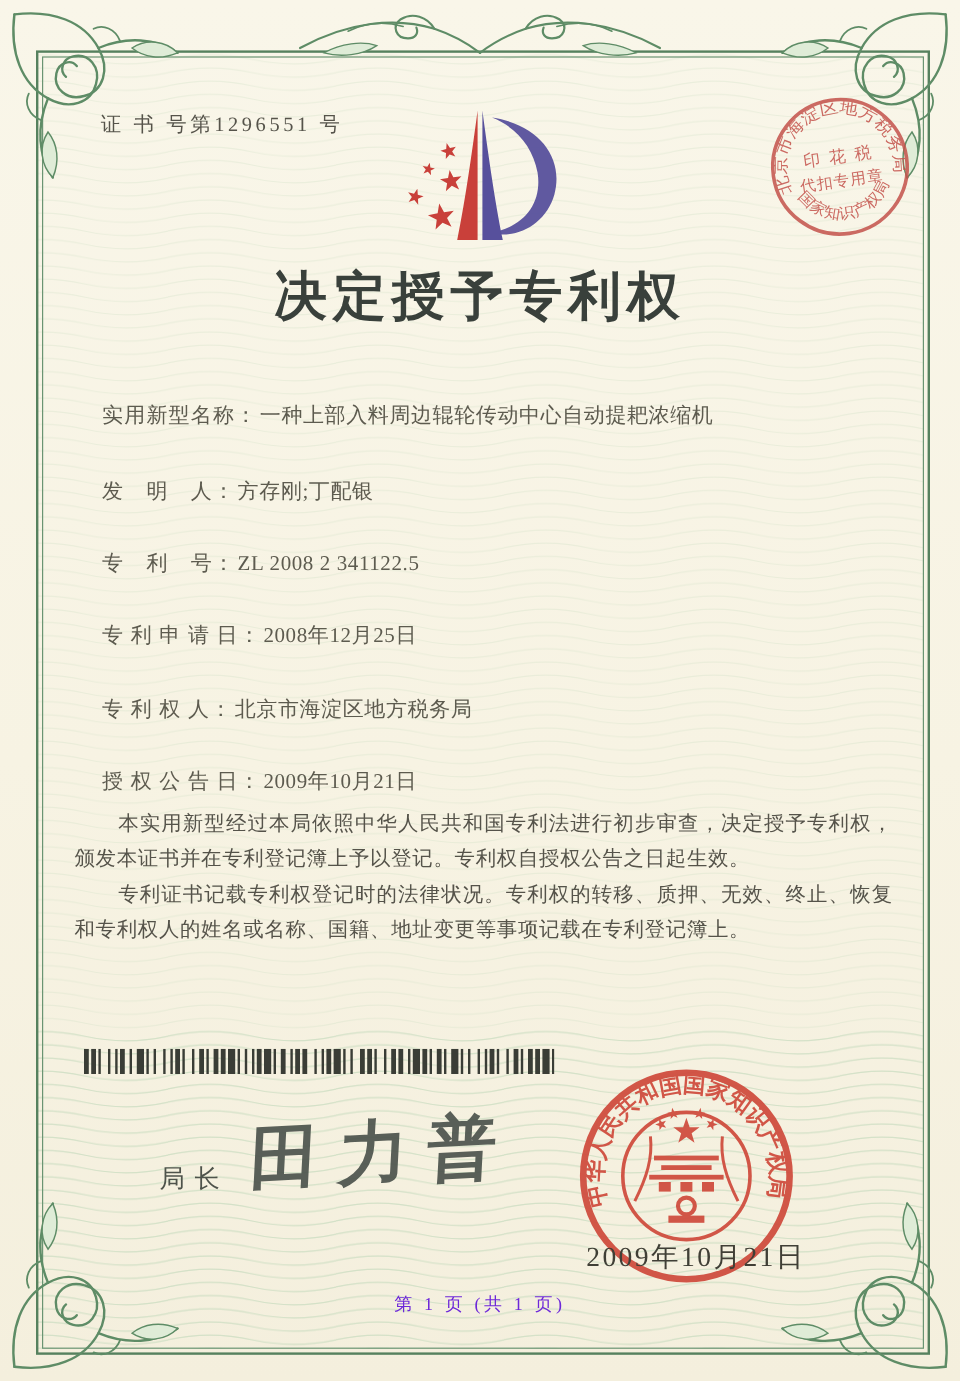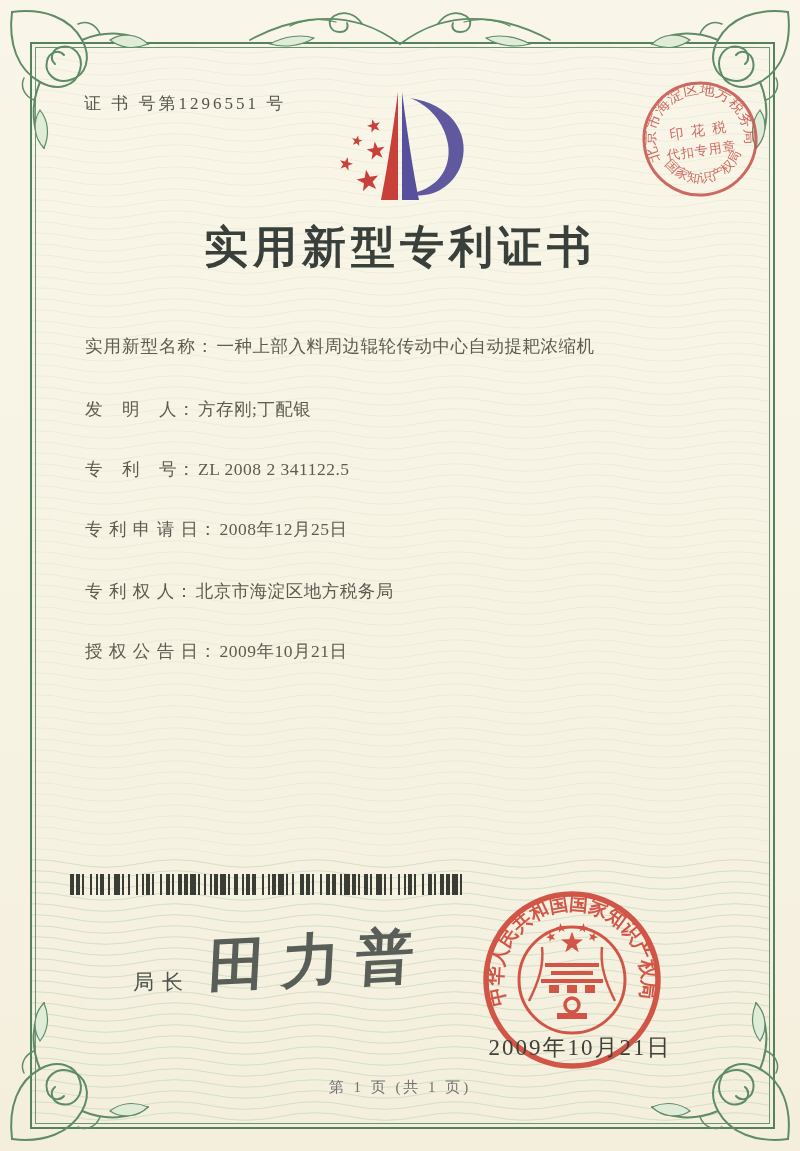--- a/index.html
+++ b/index.html
@@ -47,21 +47,21 @@
   .sig-title{left:133px;top:968px;font-size:21px;letter-spacing:8px;color:#4e534b;z-index:3;}
   .sig-name{
     left:208px;top:922px;font-size:58px;font-weight:600;color:#49504a;z-index:3;
     letter-spacing:16px;transform:rotate(-3deg) skewX(-6deg);opacity:.9;
   }
 
   .seal-date{left:468px;top:1032px;width:224px;text-align:center;font-size:23px;
     letter-spacing:2px;color:#403f36;z-index:4;}
 
   .footer{left:0;right:0;top:1078px;text-align:center;font-size:15px;letter-spacing:3px;
-    color:#737373;z-index:3;}
+    color:#6d28d9;z-index:3;}
 
   svg text{font-family:"Liberation Serif","DejaVu Serif",serif;}
 </style>
 </head>
 <body>
 
 <svg class="abs deco" style="left:0;top:0;z-index:0;" width="800" height="1151">
   <defs>
     <pattern id="wv" width="140" height="11" patternUnits="userSpaceOnUse">
       <path d="M0,5.5 Q35,-2 70,5.5 T140,5.5" fill="none" stroke="#c9dcc0" stroke-width="1"></path>
@@ -129,21 +129,21 @@
   <path fill="#57509c" d="M84,4 C 88,34 94,78 101,112 L84,112 Z"></path>
   <g fill="#c9403a">
     <use href="#star" transform="translate(56,38) scale(0.70) rotate(-15)"></use>
     <use href="#star" transform="translate(39,53) scale(0.55) rotate(12)"></use>
     <use href="#star" transform="translate(58,63) scale(0.95) rotate(-8)"></use>
     <use href="#star" transform="translate(28,76) scale(0.70) rotate(15)"></use>
     <use href="#star" transform="translate(50,93) scale(1.15) rotate(-10)"></use>
   </g>
 </svg>
 
-<div class="abs title">实用新型专利证书</div>
+<div class="abs title">决定授予专利权</div>
 
 <div class="abs field" style="top:334px">
   <span class="lbl">实用新型名称：</span><span class="val">一种上部入料周边辊轮传动中心自动提耙浓缩机</span>
 </div>
 <div class="abs field" style="top:397px">
   <span class="lbl">发　明　人：</span><span class="val">方存刚;丁配银</span>
 </div>
 <div class="abs field" style="top:457px">
   <span class="lbl">专　利　号：</span><span class="val">ZL 2008 2 341122.5</span>
 </div>
@@ -151,20 +151,22 @@
   <span class="lbl">专 利 申 请 日：</span><span class="val">2008年12月25日</span>
 </div>
 <div class="abs field" style="top:579px">
   <span class="lbl">专 利 权 人：</span><span class="val">北京市海淀区地方税务局</span>
 </div>
 <div class="abs field" style="top:639px">
   <span class="lbl">授 权 公 告 日：</span><span class="val">2009年10月21日</span>
 </div>
 
 <div class="abs paras">
+  <p>本实用新型经过本局依照中华人民共和国专利法进行初步审查，决定授予专利权，颁发本证书并在专利登记簿上予以登记。专利权自授权公告之日起生效。</p>
+  <p>专利证书记载专利权登记时的法律状况。专利权的转移、质押、无效、终止、恢复和专利权人的姓名或名称、国籍、地址变更等事项记载在专利登记簿上。</p>
 </div>
 
 <div class="abs" id="barcode">
     <span class="bc-bar" style="width: 4px;"></span>
     <span class="bc-space" style="width: 2px;"></span>
     <span class="bc-bar" style="width: 4px;"></span>
     <span class="bc-space" style="width: 2px;"></span>
     <span class="bc-bar" style="width: 2px;"></span>
     <span class="bc-space" style="width: 6px;"></span>
     <span class="bc-bar" style="width: 2px;"></span>

